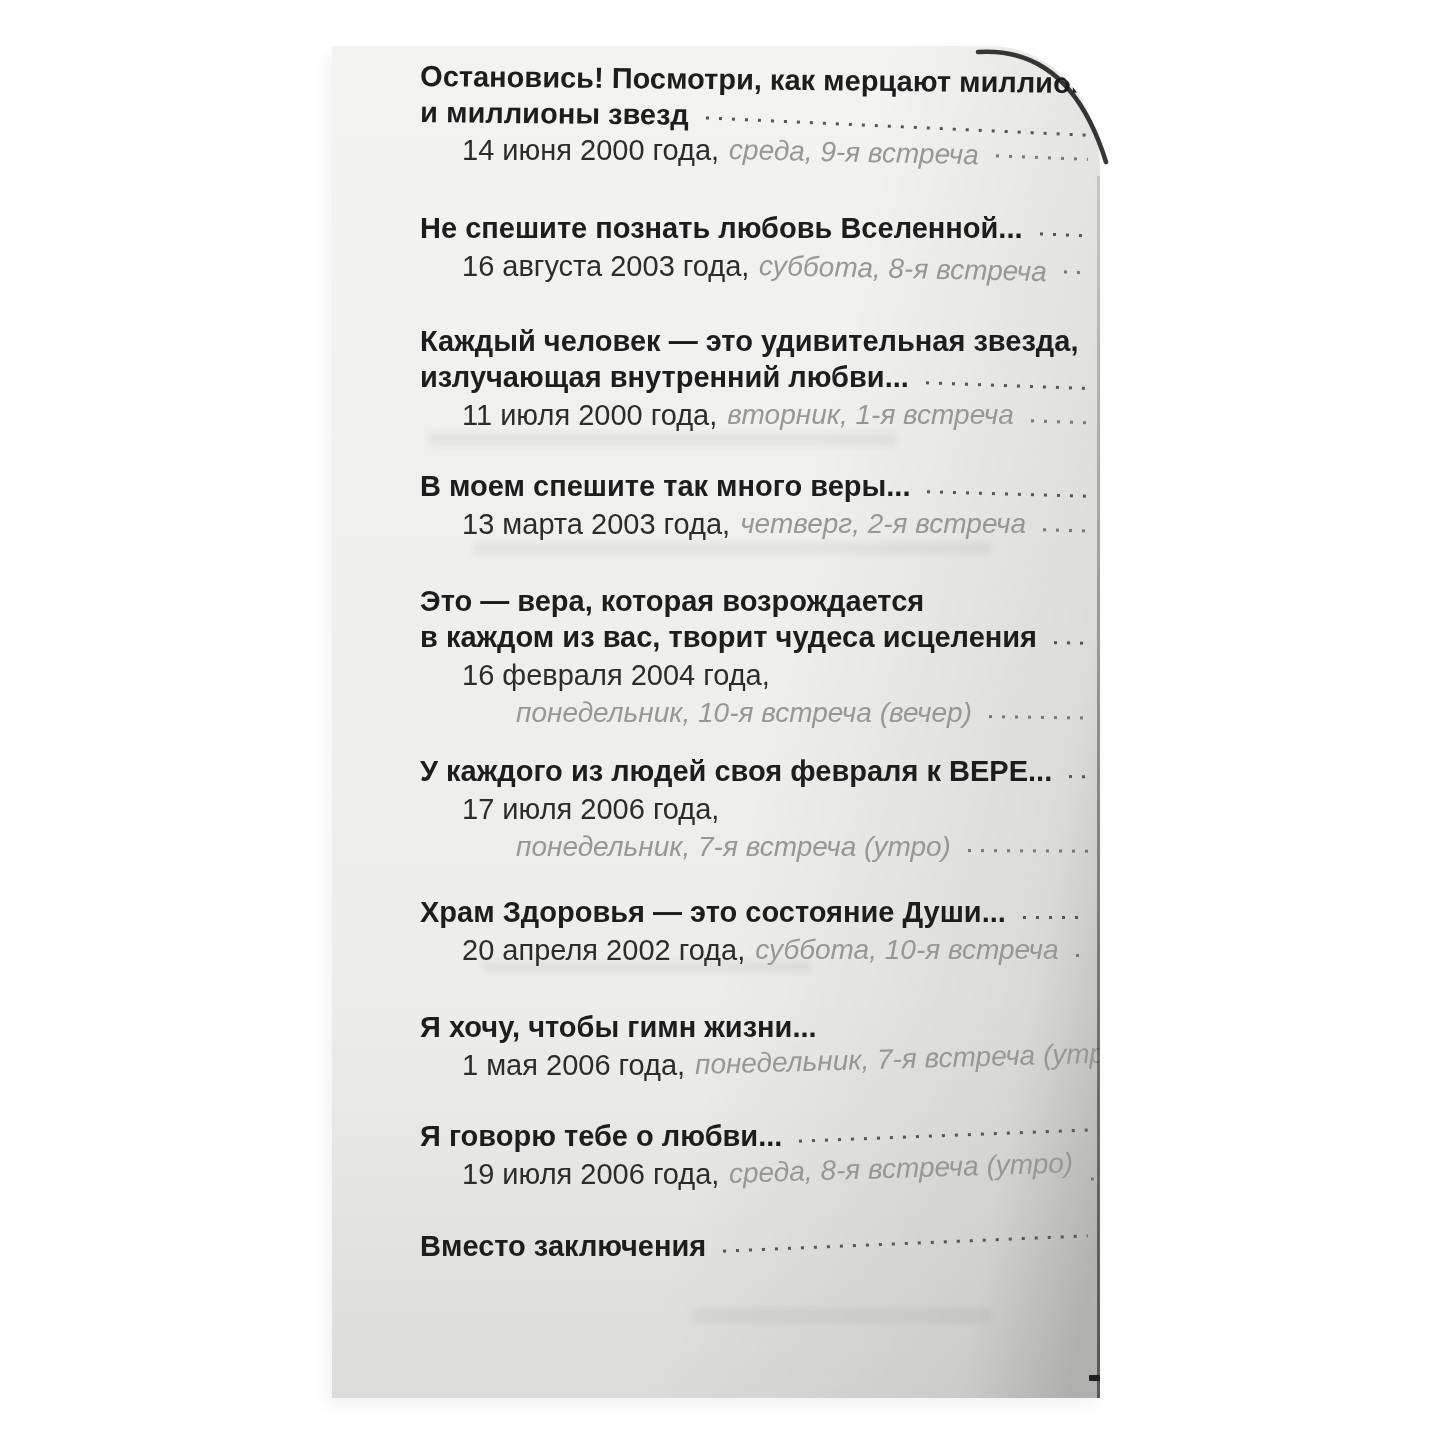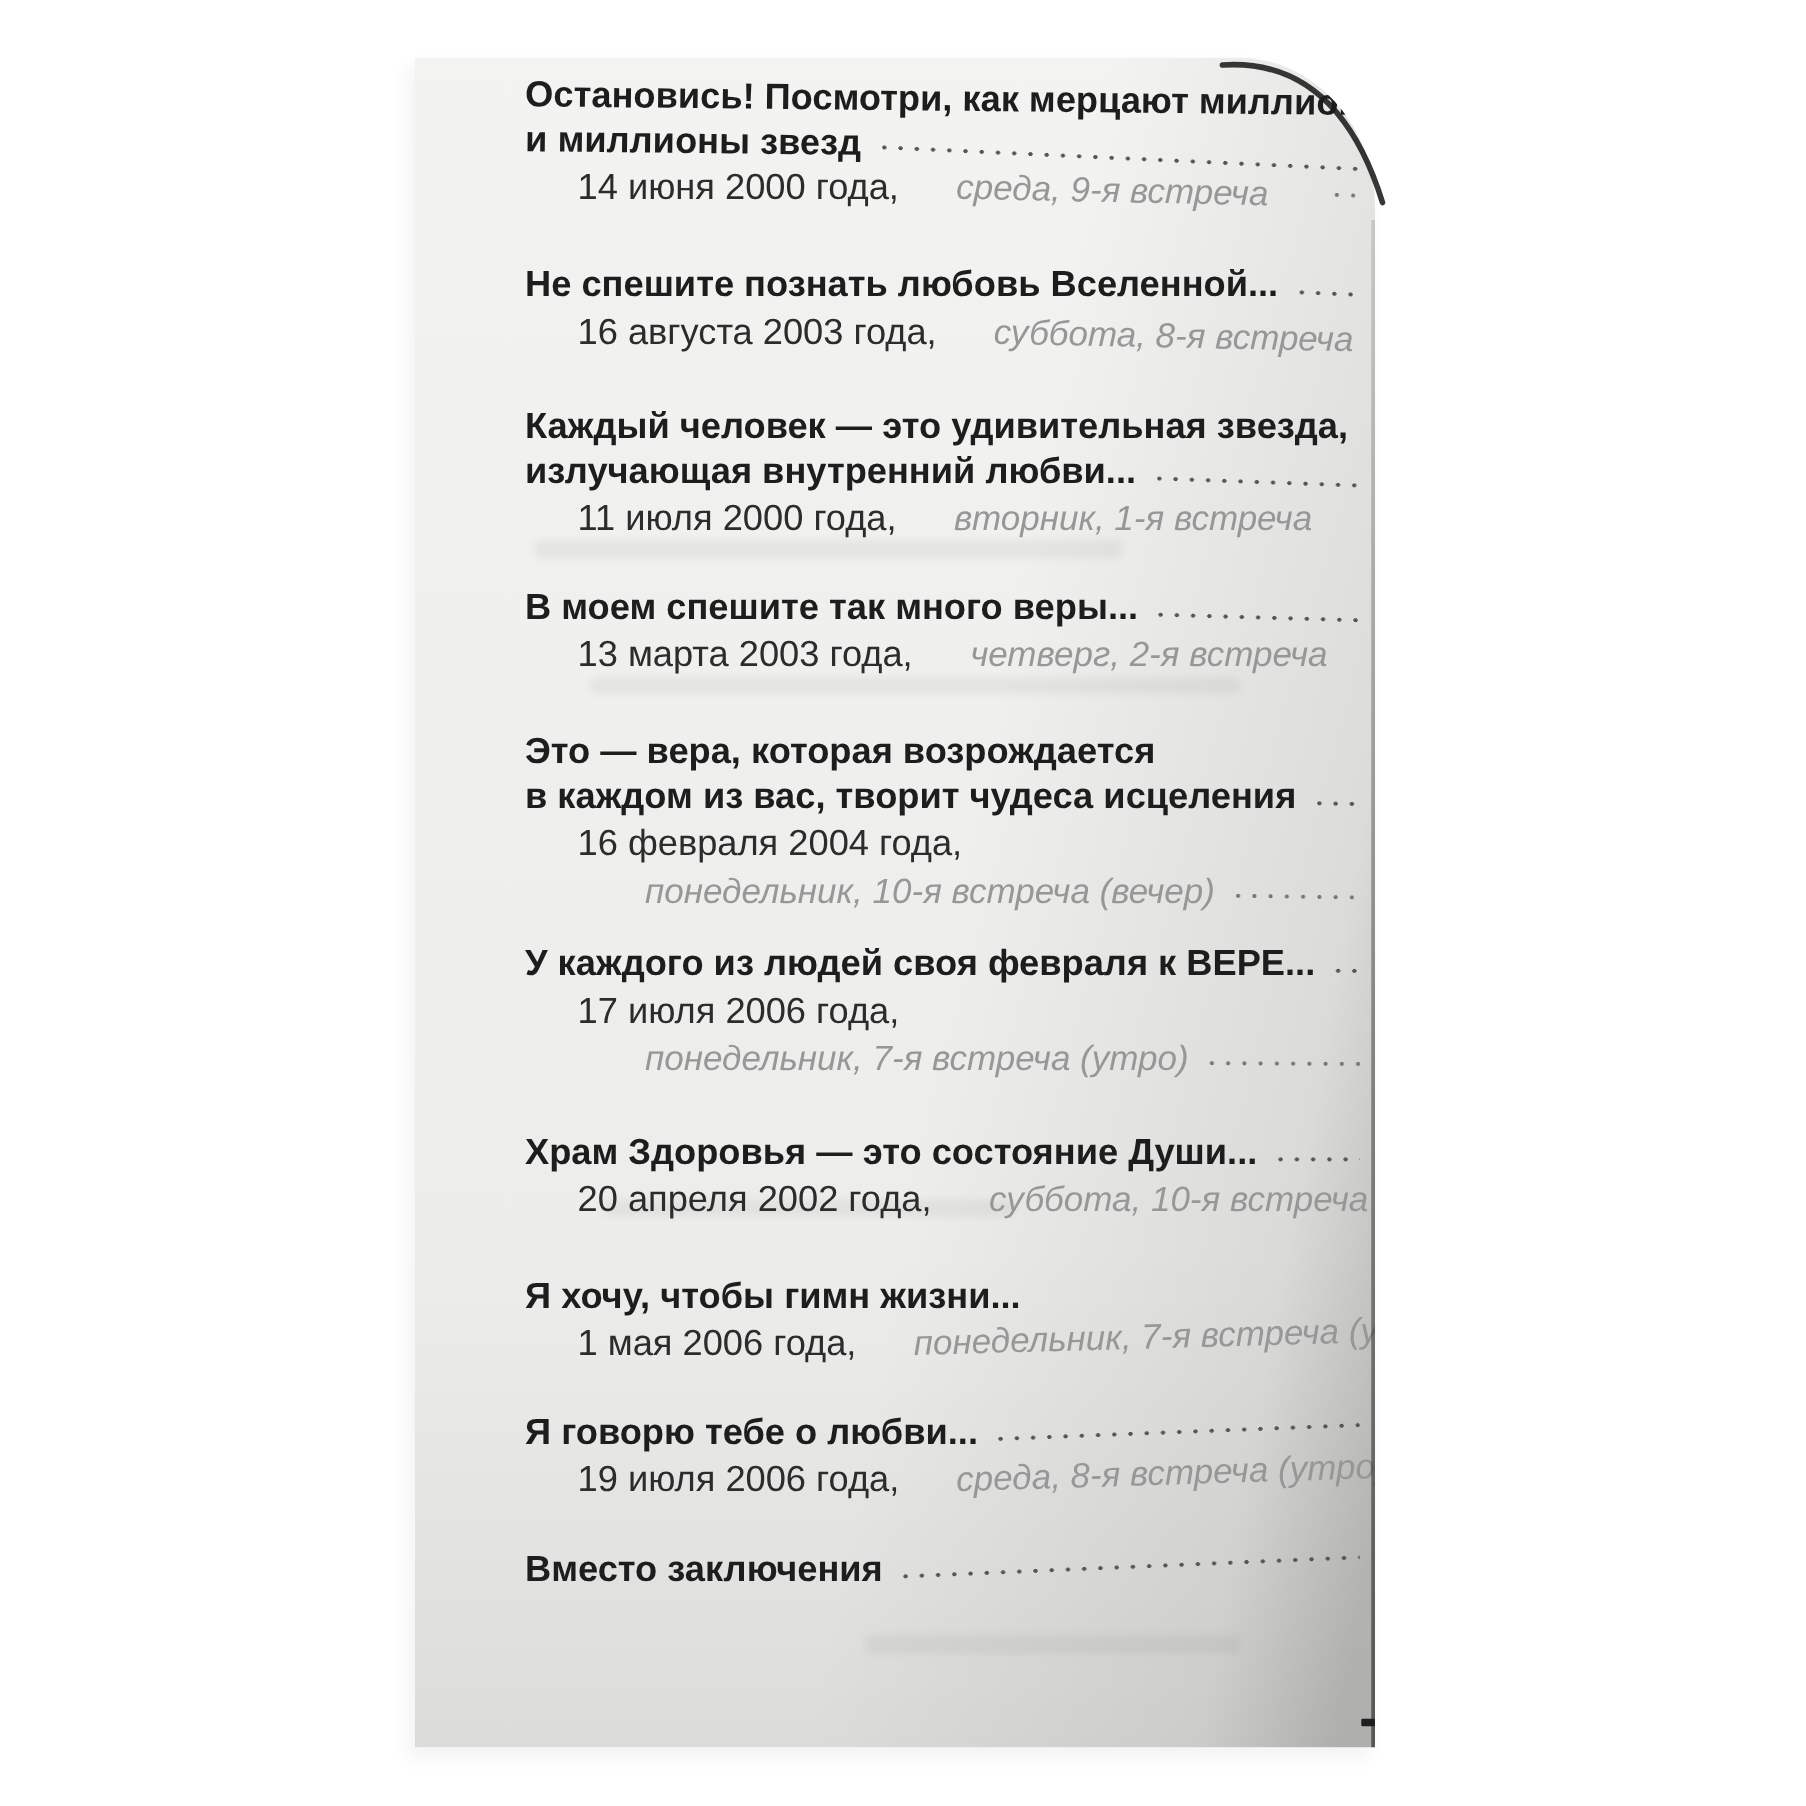--- a/index.html
+++ b/index.html
@@ -40,21 +40,21 @@
   .toc{
     position:relative;
     padding:0 12px 0 88px;
   }
   .entry{margin:0;}
   .row{display:flex; align-items:flex-start;}
   .title-line{
     font-size:29px; line-height:36px; font-weight:700; color:#1d1d1d;
     white-space:nowrap;
   }
-  .date-row{padding-left:42px;gap:36px;}
+  .date-row{padding-left:42px;}
   .sub-row{padding-left:96px;align-items:flex-end;}
   .date{
     font-size:29px; line-height:40px; font-weight:400; color:#2c2c2c;
     white-space:nowrap;
   }
   .detail{
     font-size:28px; line-height:40px; font-style:italic; color:#979797;
     margin-left:10px; white-space:nowrap; display:inline-block;
     transform-origin:left center;
   }
@@ -66,21 +66,21 @@
     background-size:13px 9px; background-position:4px center; background-repeat:repeat-x;
     transform-origin:left center;
   }
   .date-leader{
     background-image:radial-gradient(circle, #767674 1.4px, rgba(0,0,0,0) 1.8px);
     margin-bottom:10px;
   }
   
   .idx-1{margin-top:12px}.idx-2{margin-top:40px}.idx-3{margin-top:37px}
   .idx-4{margin-top:33px}.idx-5{margin-top:39px}.idx-6{margin-top:22px}
-  .idx-7{margin-top:39px}.idx-8{margin-top:39px}.idx-9{margin-top:33px}
+  .idx-7{margin-top:29px}.idx-8{margin-top:39px}.idx-9{margin-top:33px}
   .idx-10{margin-top:34px}
   
   .idx-1 .title-line{display:inline-block; transform:rotate(0.6deg); transform-origin:left bottom;}
   .idx-1 .title-leader{transform:rotate(2.6deg)} .idx-1 .date-leader{transform:rotate(2.2deg)}
   .idx-1 .detail{transform:rotate(1.2deg)}
   .idx-2 .title-leader{transform:rotate(2.4deg)} .idx-2 .date-leader{transform:rotate(2.6deg)}
   .idx-2 .detail{transform:rotate(1.2deg)}
   .idx-3 .title-leader{transform:rotate(2.0deg)} .idx-3 .date-leader{transform:rotate(2.0deg)}
   .idx-4 .title-leader{transform:rotate(1.6deg)} .idx-4 .date-leader{transform:rotate(1.6deg)}
   .idx-5 .title-leader{transform:rotate(1.0deg)} .idx-5 .date-leader{transform:rotate(0.8deg)}

